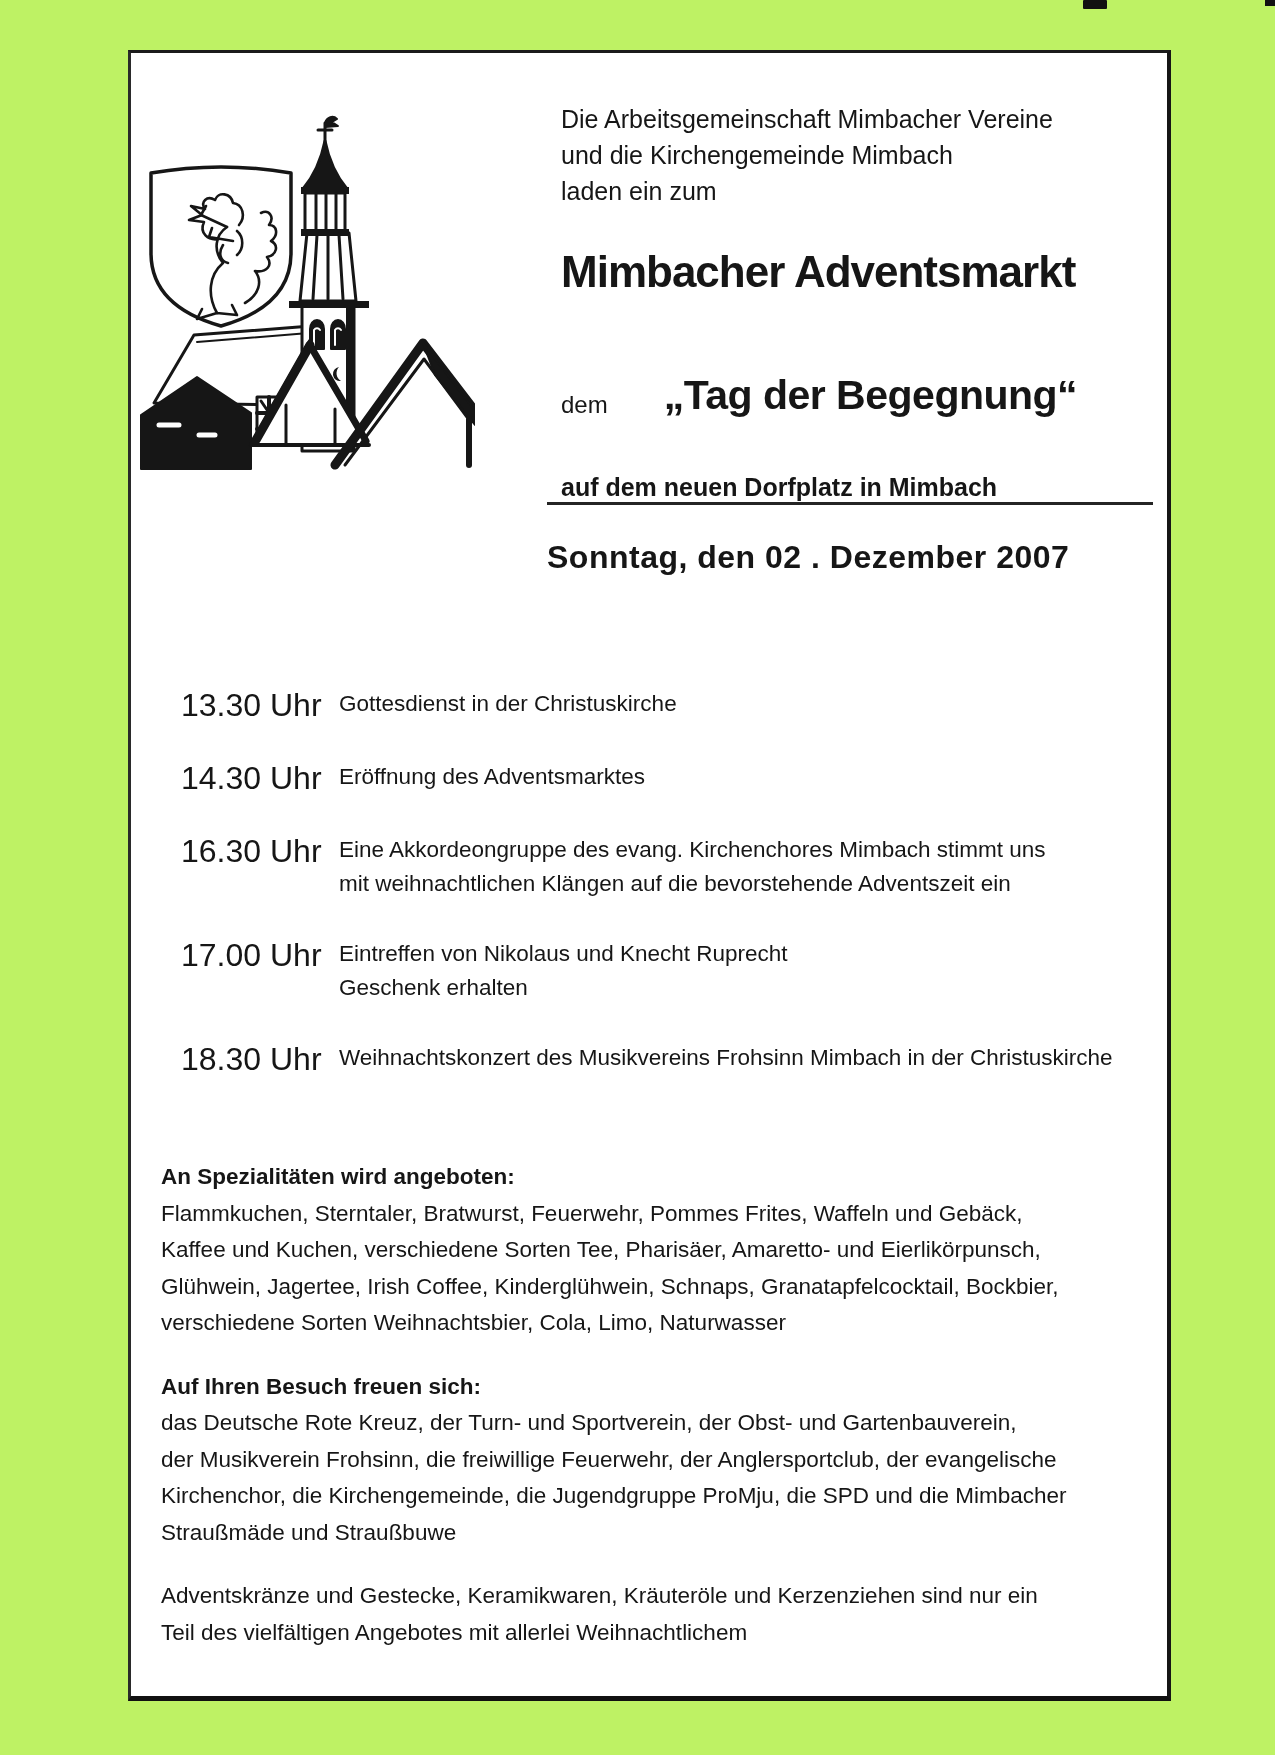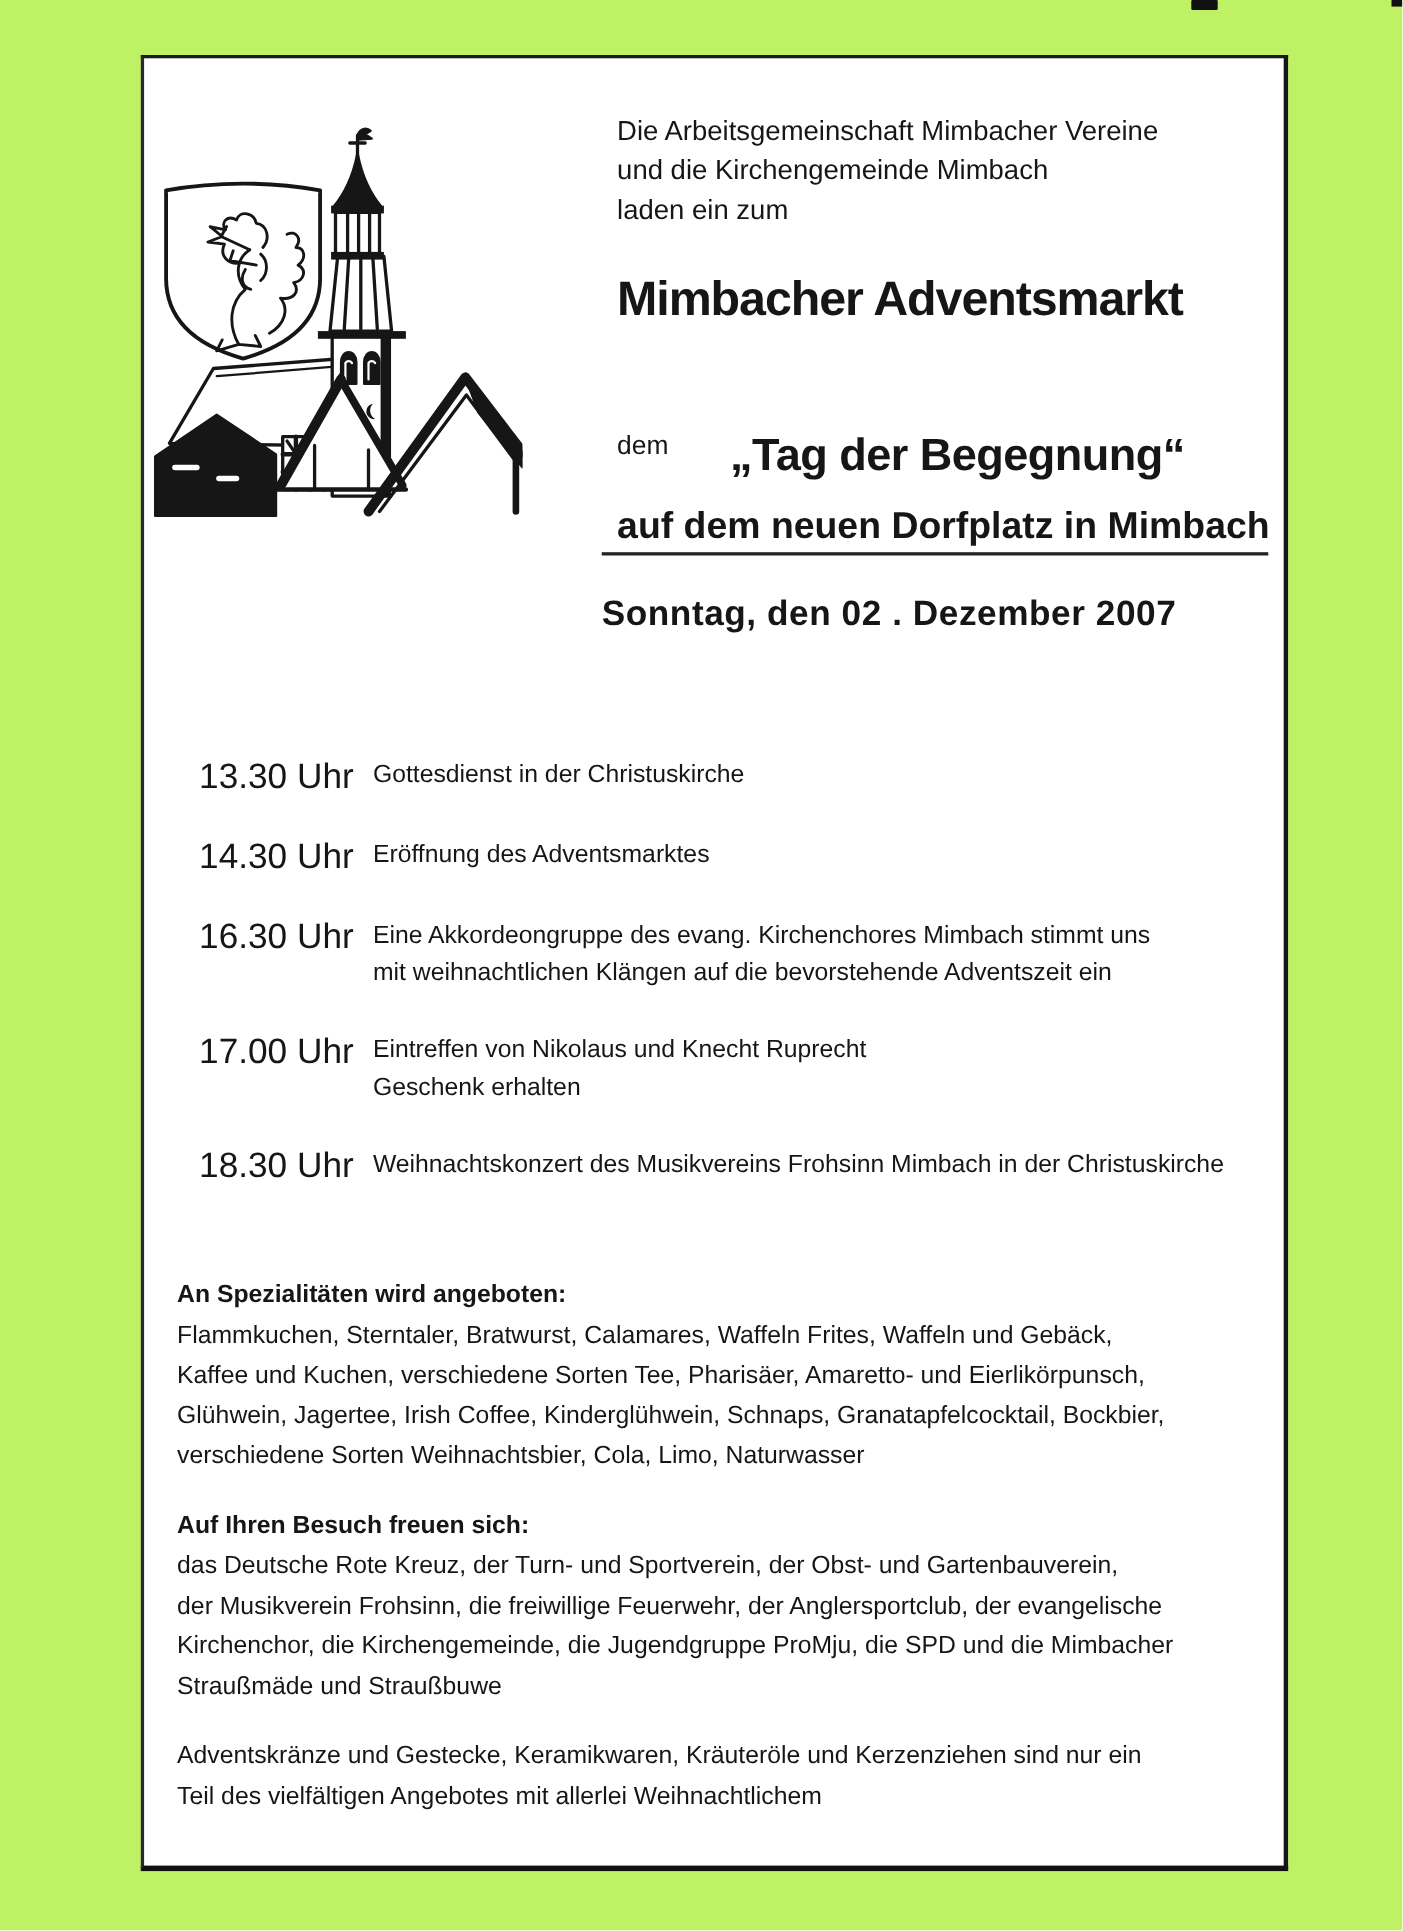--- a/index.html
+++ b/index.html
@@ -30,25 +30,25 @@
     border-bottom: 5px solid #111;
     background: #fff;
   }
 
   .illustration { position: absolute; left: 8px; top: 60px; width: 336px; height: 370px; }
 
   .header-block { position: absolute; left: 430px; top: 48px; font-size: 25px; line-height: 36px; font-weight: 500; white-space: nowrap; }
 
   .doc-title { position: absolute; left: 430px; top: 194px; font-size: 44px; font-weight: 700; letter-spacing: -1px; white-space: nowrap; }
 
-  .subtitle-row { position: absolute; left: 430px; top: 322px; display: flex; align-items: center; white-space: nowrap; }
+  .subtitle-row { position: absolute; left: 430px; top: 304px; display: flex; align-items: flex-end; white-space: nowrap; }
   .subtitle-prefix { font-size: 24px; font-weight: 500; }
   .subtitle-main { font-size: 41px; font-weight: 700; margin-left: 56px; letter-spacing: -0.5px; margin-top: 15px; }
 
-  .location-line { position: absolute; left: 430px; top: 406px; font-size: 34px; font-weight: 600; white-space: nowrap; }
+  .location-line { position: absolute; left: 430px; top: 420px; font-size: 25px; font-weight: 600; white-space: nowrap; }
 
   .rule { position: absolute; left: 416px; top: 449px; width: 606px; border-top: 3px solid #242424; }
 
   .date-line { position: absolute; left: 416px; top: 486px; font-size: 32px; font-weight: 600; white-space: nowrap; letter-spacing: 0.5px; }
 
   .schedule { position: absolute; left: 50px; top: 634px; font-size: 22.5px; }
   .sched-row { display: flex; margin-bottom: 36px; }
   .sched-time { width: 158px; flex: 0 0 158px; font-size: 32px; white-space: nowrap; }
   .sched-desc .line { line-height: 34px; white-space: nowrap; }
 
@@ -201,21 +201,21 @@
           <div class="line">Weihnachtskonzert des Musikvereins Frohsinn Mimbach in der Christuskirche</div>
         </div>
       </div>
 
     </div>
 
     <div class="sections">
 
       <div class="section">
         <div class="section-heading">An Spezialitäten wird angeboten:</div>
-        <div class="line">Flammkuchen, Sterntaler, Bratwurst, Calamares, Waffeln Frites, Waffeln und Gebäck,</div>
+        <div class="line">Flammkuchen, Sterntaler, Bratwurst, Feuerwehr, Pommes Frites, Waffeln und Gebäck,</div>
         <div class="line">Kaffee und Kuchen, verschiedene Sorten Tee, Pharisäer, Amaretto- und Eierlikörpunsch,</div>
         <div class="line">Glühwein, Jagertee, Irish Coffee, Kinderglühwein, Schnaps, Granatapfelcocktail, Bockbier,</div>
         <div class="line">verschiedene Sorten Weihnachtsbier, Cola, Limo, Naturwasser</div>
       </div>
 
       <div class="section">
         <div class="section-heading">Auf Ihren Besuch freuen sich:</div>
         <div class="line">das Deutsche Rote Kreuz,  der Turn- und Sportverein,  der Obst- und Gartenbauverein,</div>
         <div class="line">der Musikverein Frohsinn,  die freiwillige Feuerwehr,  der Anglersportclub,  der evangelische</div>
         <div class="line">Kirchenchor,  die Kirchengemeinde,  die Jugendgruppe ProMju,  die SPD und die Mimbacher</div>

